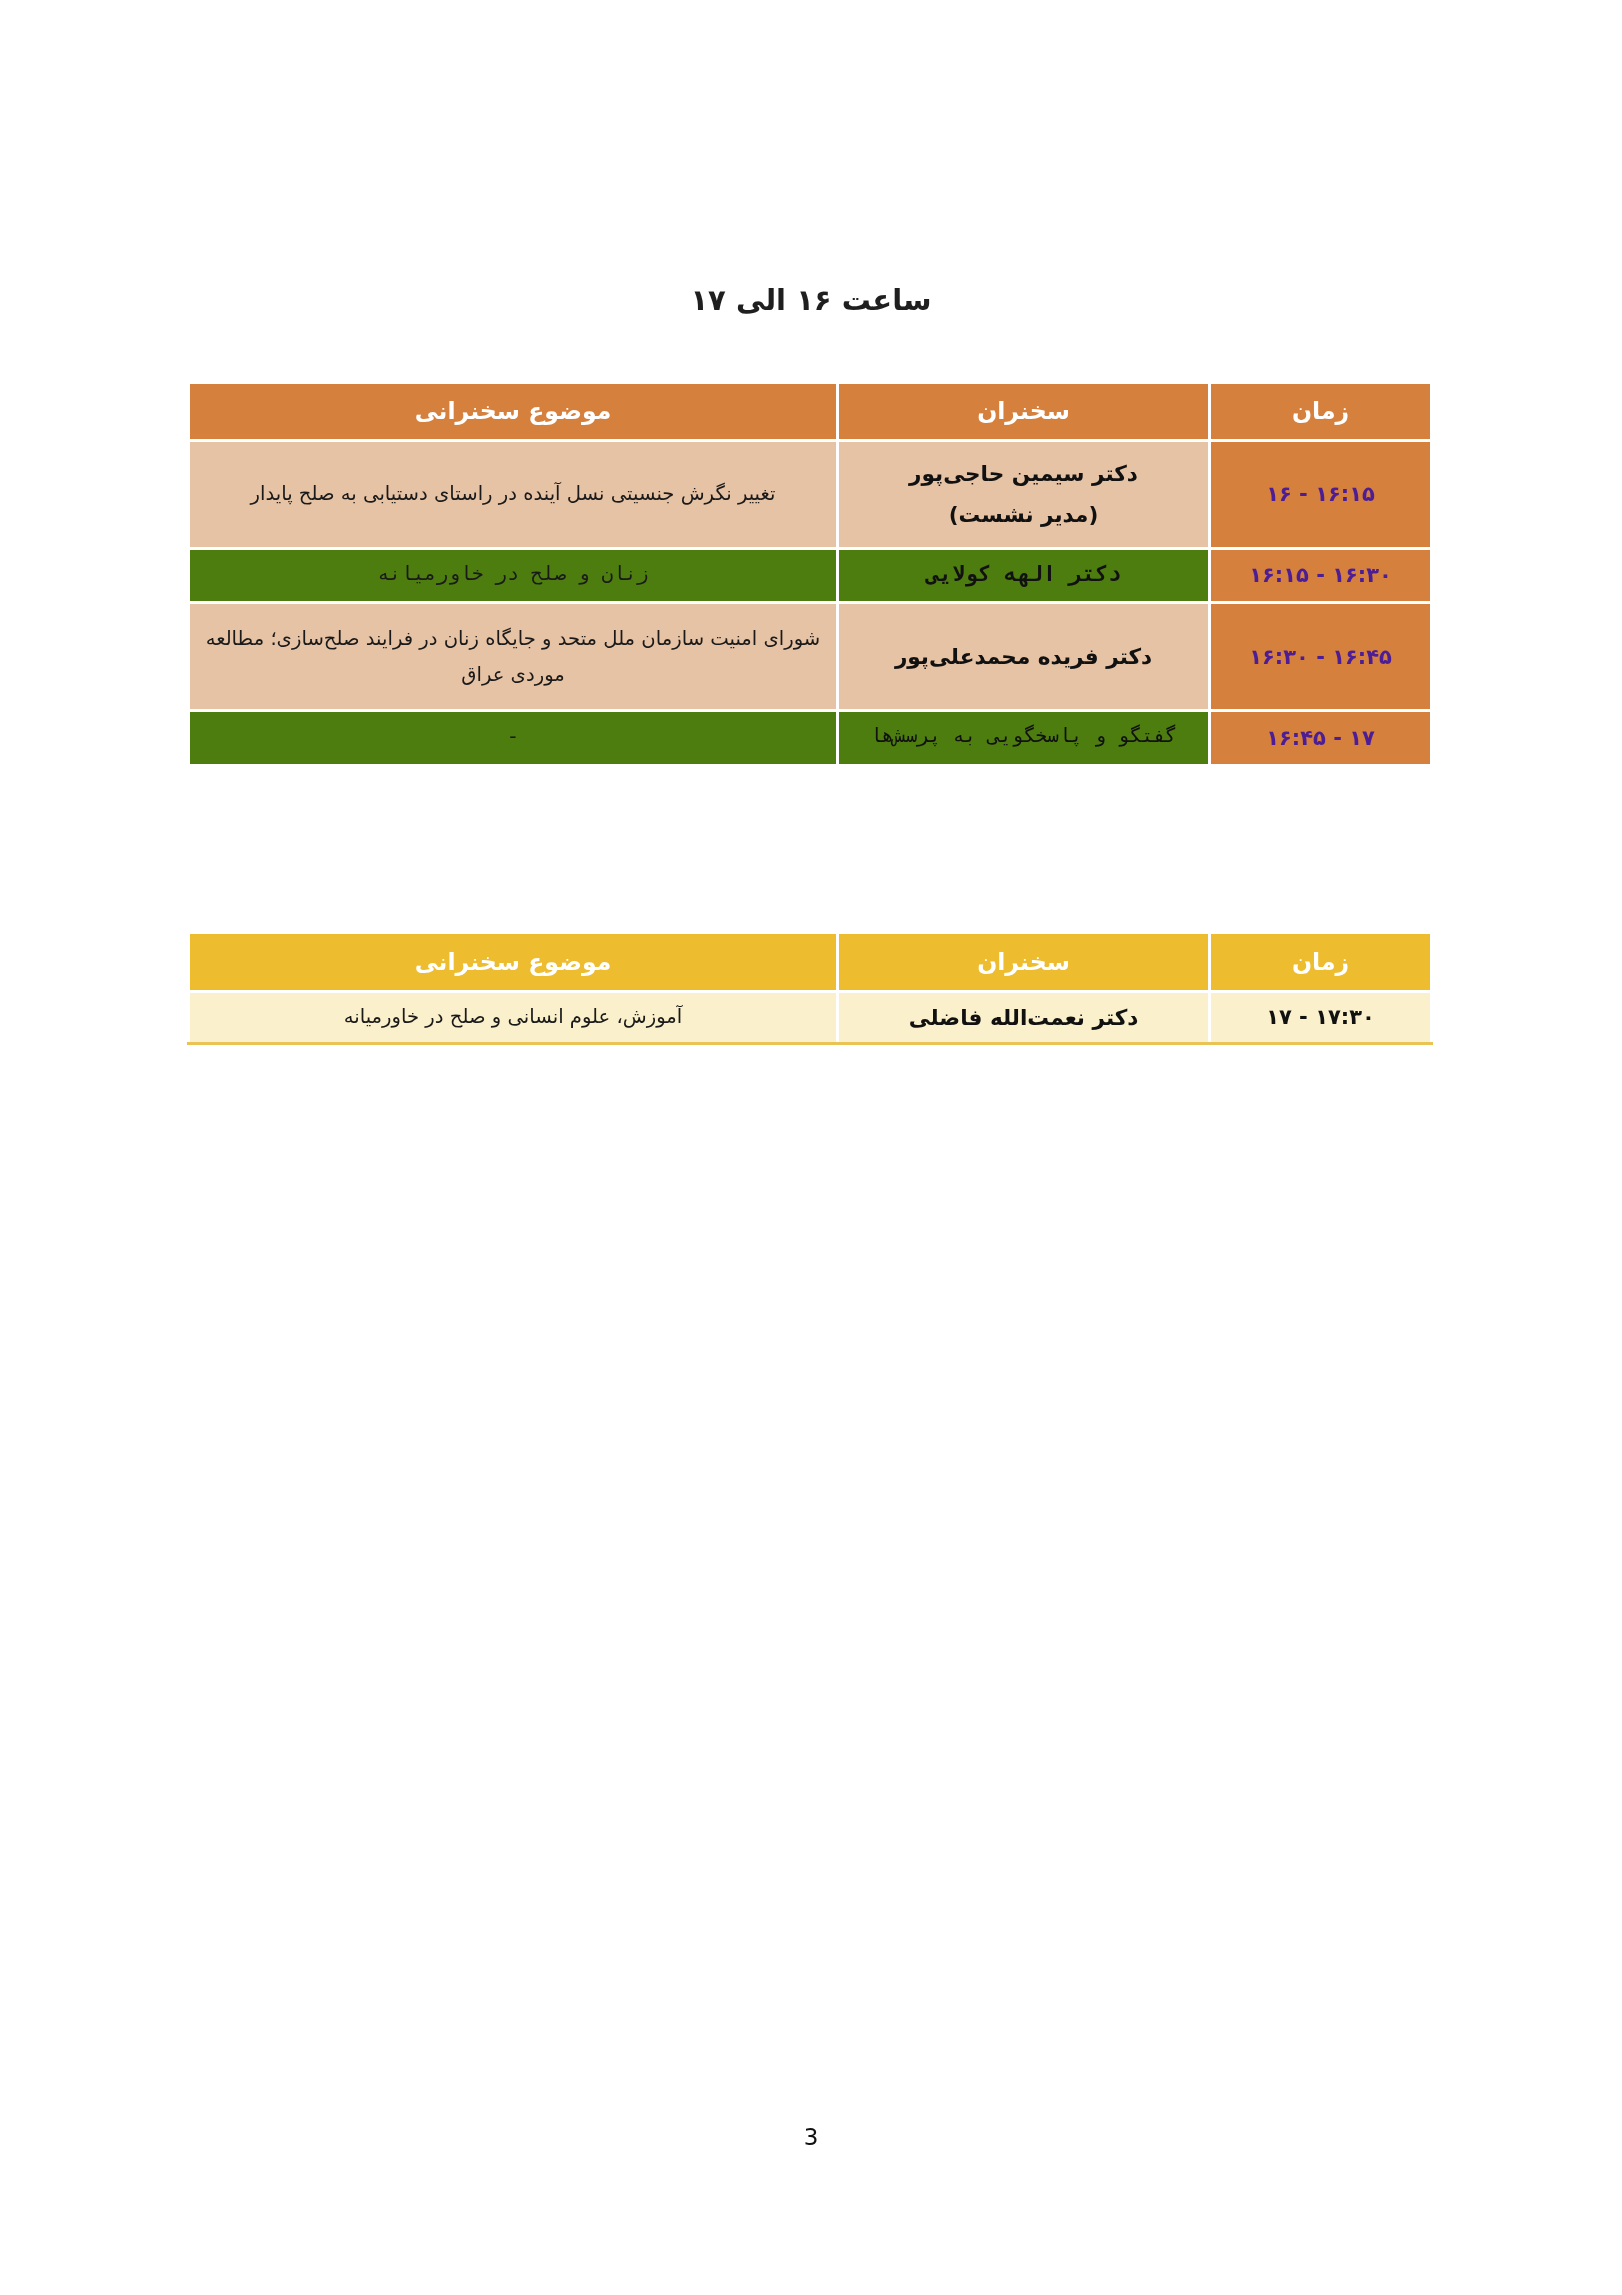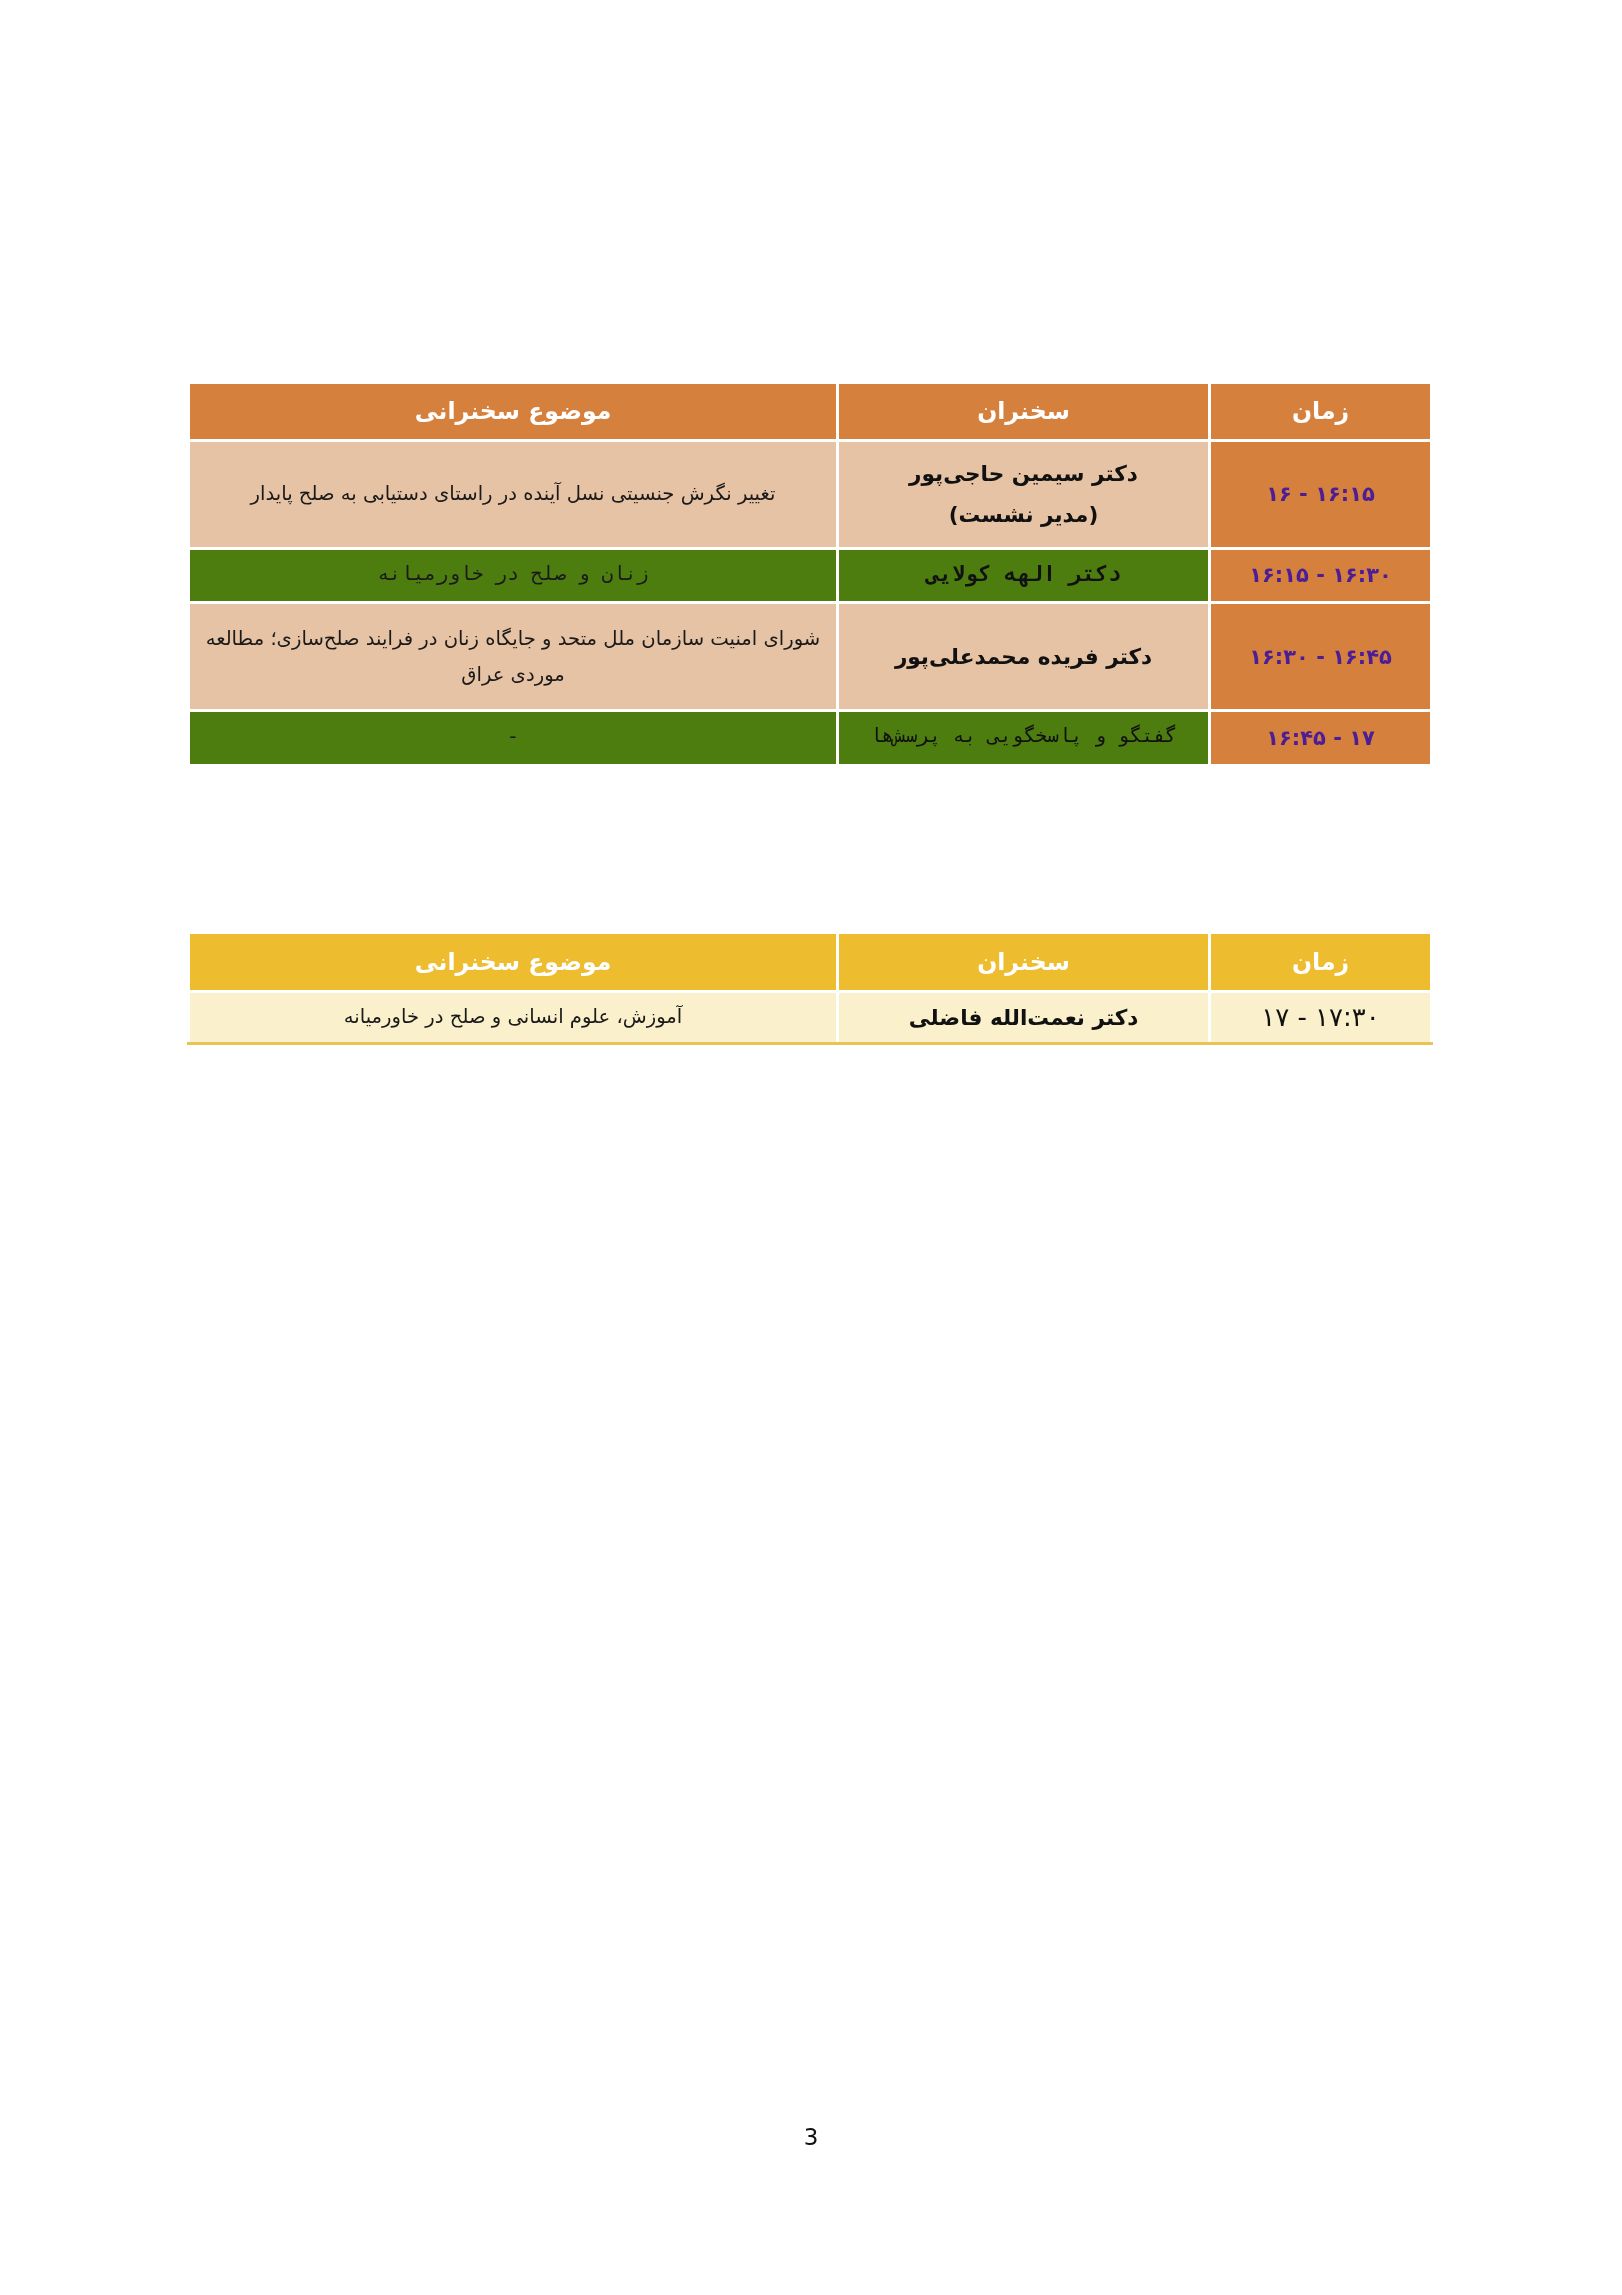--- a/index.html
+++ b/index.html
@@ -82,40 +82,41 @@
     font-weight:700;
     height:48px;
   }
   #closing-table td{
     background:#FAF0CB;
     height:41px;
     border-bottom:3.9px solid #E9C454;
   }
   #closing-table td.time-cell{
     color:#111;
-    font-size:26px;
-    font-weight:400;
+    font-size:21px;
+    font-weight:700;
   }
   .ltr-num{ direction:ltr; unicode-bidi:isolate; display:inline-block; }
   
   .page-number{
     position:absolute;
     top:2124px; left:0; width:100%;
     text-align:center;
     font-size:23px;
     color:#111;
     direction:ltr;
   }
 </style>
 </head>
 <body>
 
 <div class="page">
 
 
+  <div class="doc-subtitle">ساعت ۱۶ الی ۱۷</div>
 
   <table class="schedule" id="panel-table" dir="rtl">
     <colgroup>
       <col style="width:222px">
       <col style="width:372px">
       <col style="width:649px">
     </colgroup>
     <thead>
       <tr>
         <th>زمان</th>

